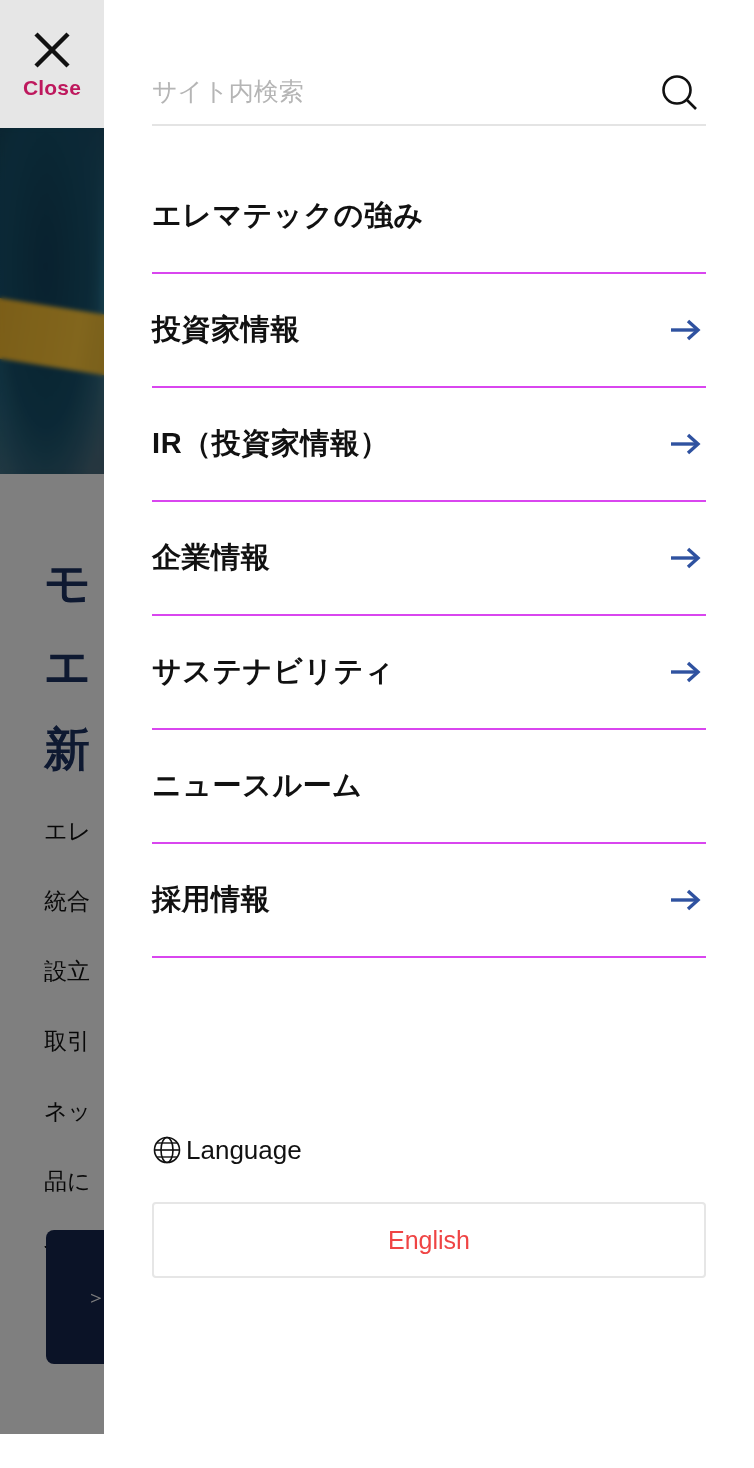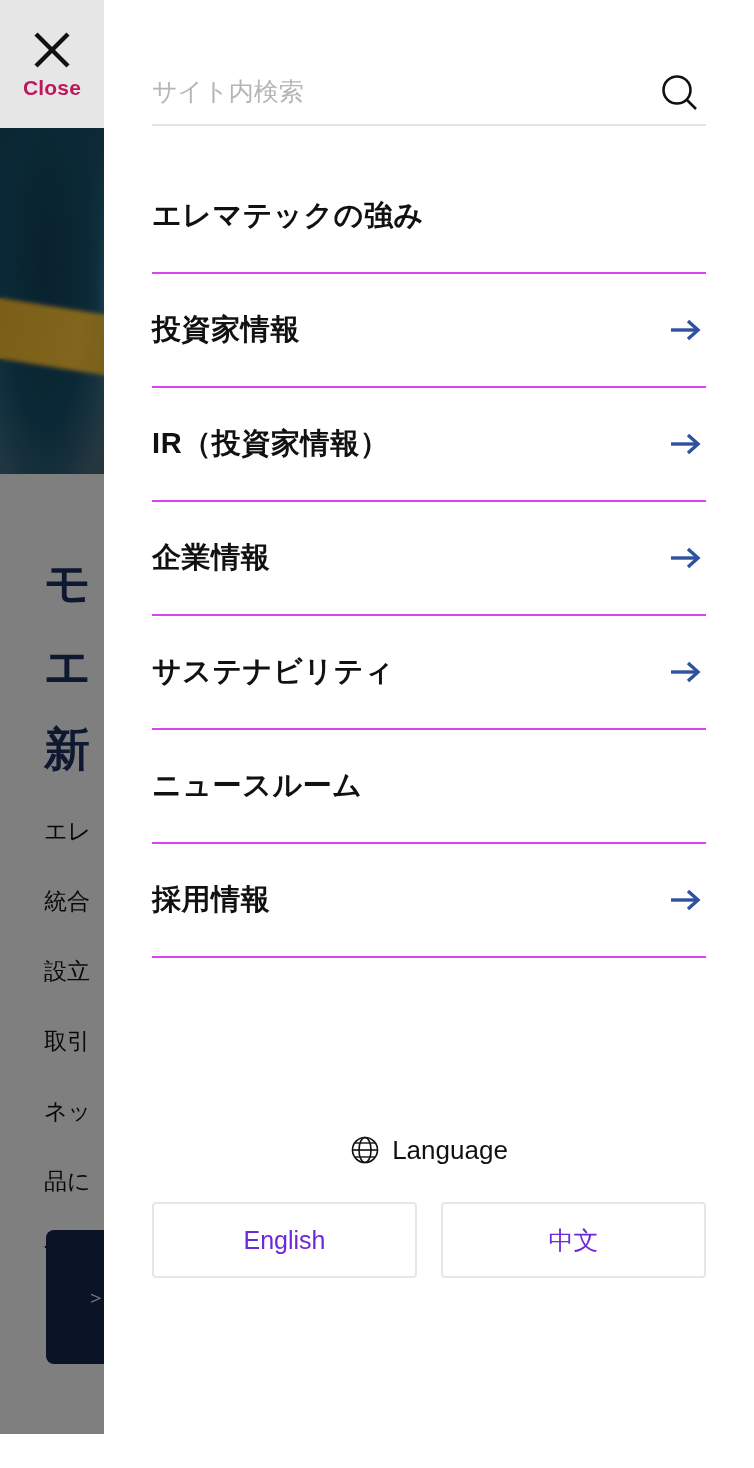--- a/index.html
+++ b/index.html
@@ -190,43 +190,42 @@
 
   
   .lang-wrap {
     position: absolute;
     left: 48px; top: 1120px;
     width: 554px;
   }
   .lang-head {
     display: flex;
     align-items: center;
-    justify-content: center;
-    gap: 12px;
+    gap: 4px;
     height: 60px;
   }
   .globe-icon { width: 30px; height: 30px; display: block; }
   .lang-head-label {
     font-size: 26px;
     color: #111111;
   }
   .lang-buttons {
     margin-top: 22px;
     display: flex;
     gap: 24px;
   }
   .lang-btn {
     flex: 1;
     height: 76px;
     border: 2px solid #e6e6e6;
     border-radius: 4px;
     background: #ffffff;
     font-family: "Liberation Sans", "DejaVu Sans", sans-serif;
     font-size: 25px;
-    color: #6d28d9;
+    color: #ef4444;
     cursor: pointer;
     display: flex;
     align-items: center;
     justify-content: center;
   }
 </style>
 </head>
 <body>
 
 <div id="root">
@@ -340,18 +339,17 @@
           <circle cx="15" cy="15" r="12.5" fill="none" stroke="#111111" stroke-width="1.6"></circle>
           <ellipse cx="15" cy="15" rx="6" ry="12.5" fill="none" stroke="#111111" stroke-width="1.6"></ellipse>
           <line x1="2.5" y1="15" x2="27.5" y2="15" stroke="#111111" stroke-width="1.6"></line>
           <line x1="5" y1="8" x2="25" y2="8" stroke="#111111" stroke-width="1.4"></line>
           <line x1="5" y1="22" x2="25" y2="22" stroke="#111111" stroke-width="1.4"></line>
         </svg>
         <span class="lang-head-label">Language</span>
       </div>
       <div class="lang-buttons">
         <button class="lang-btn">English</button>
-        <button class="lang-btn">中文</button>
       </div>
     </div>
 
   </div>
 </div>
 
 </body></html>

